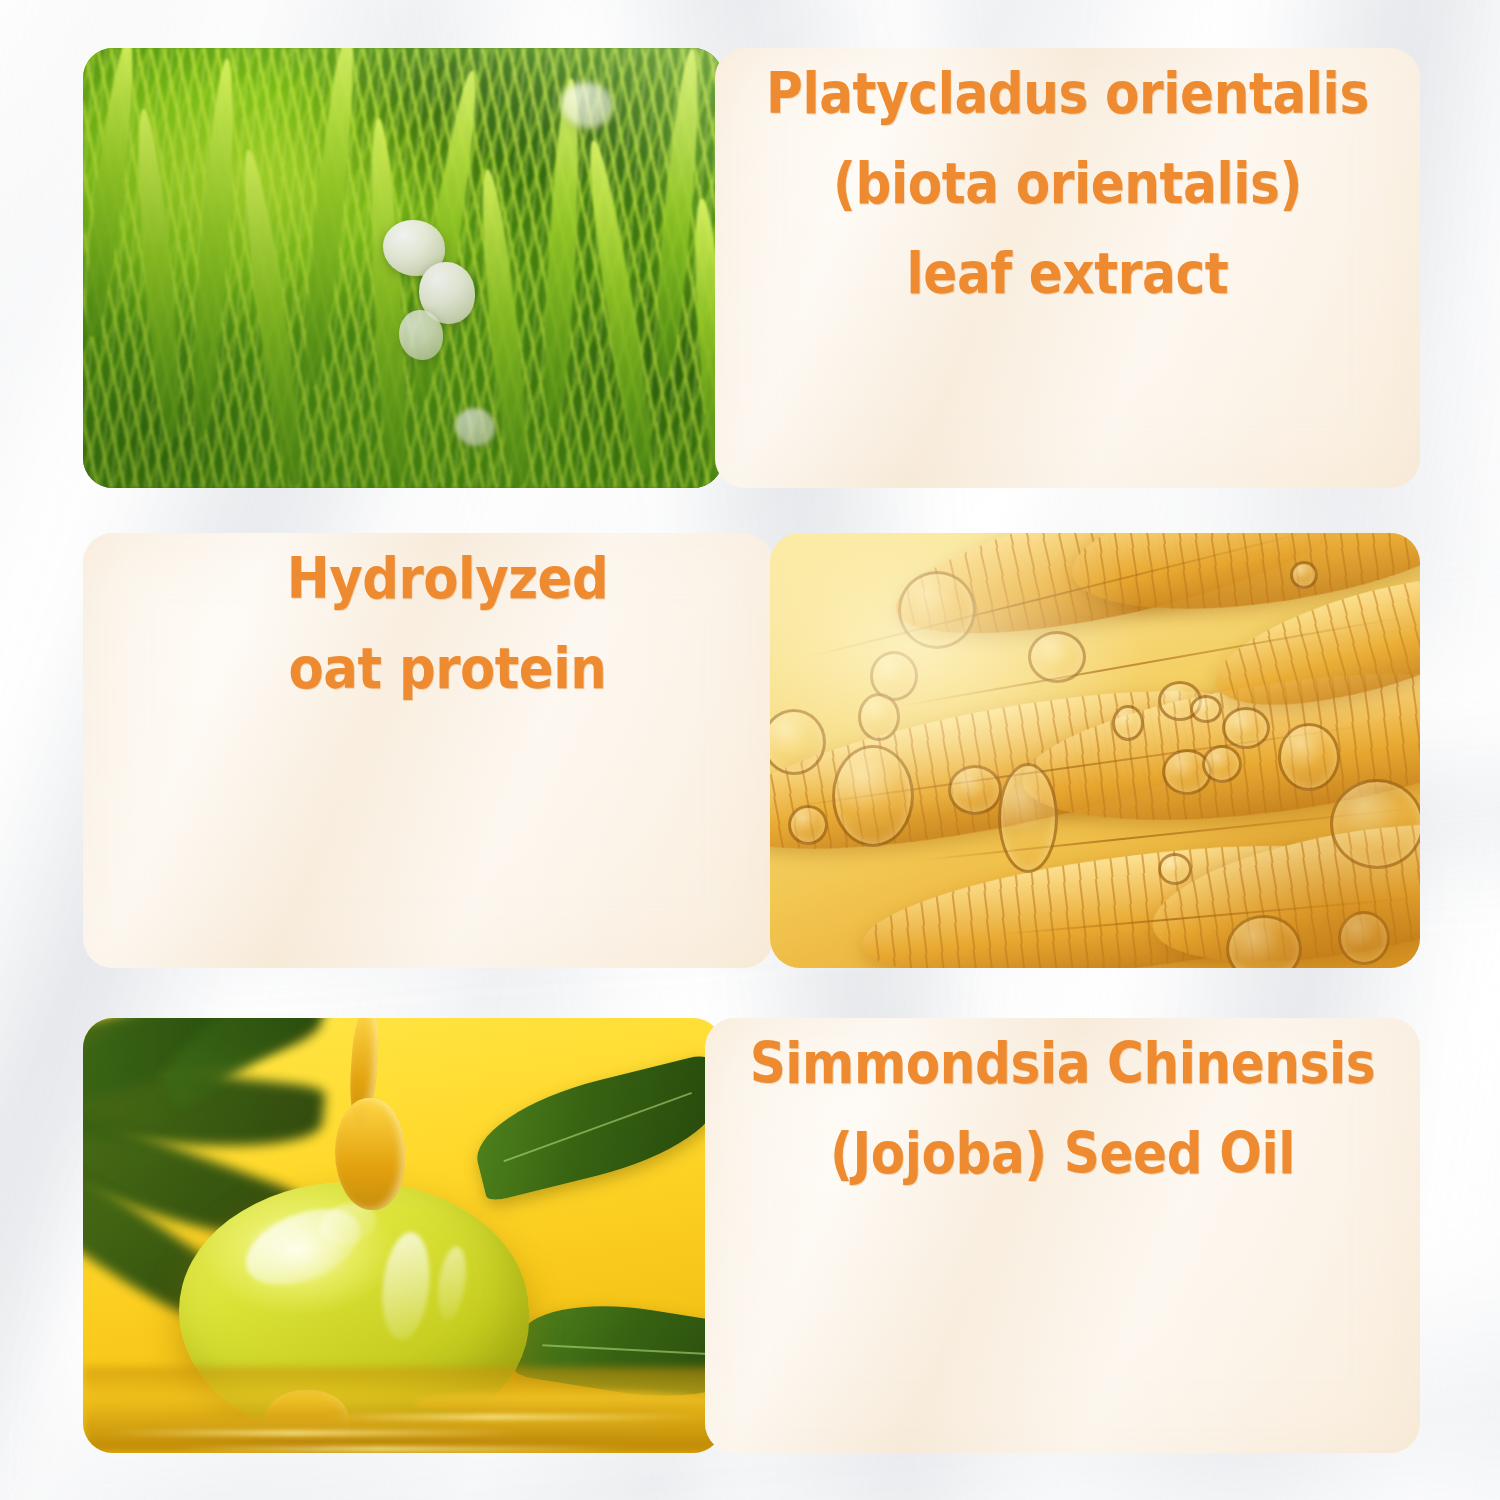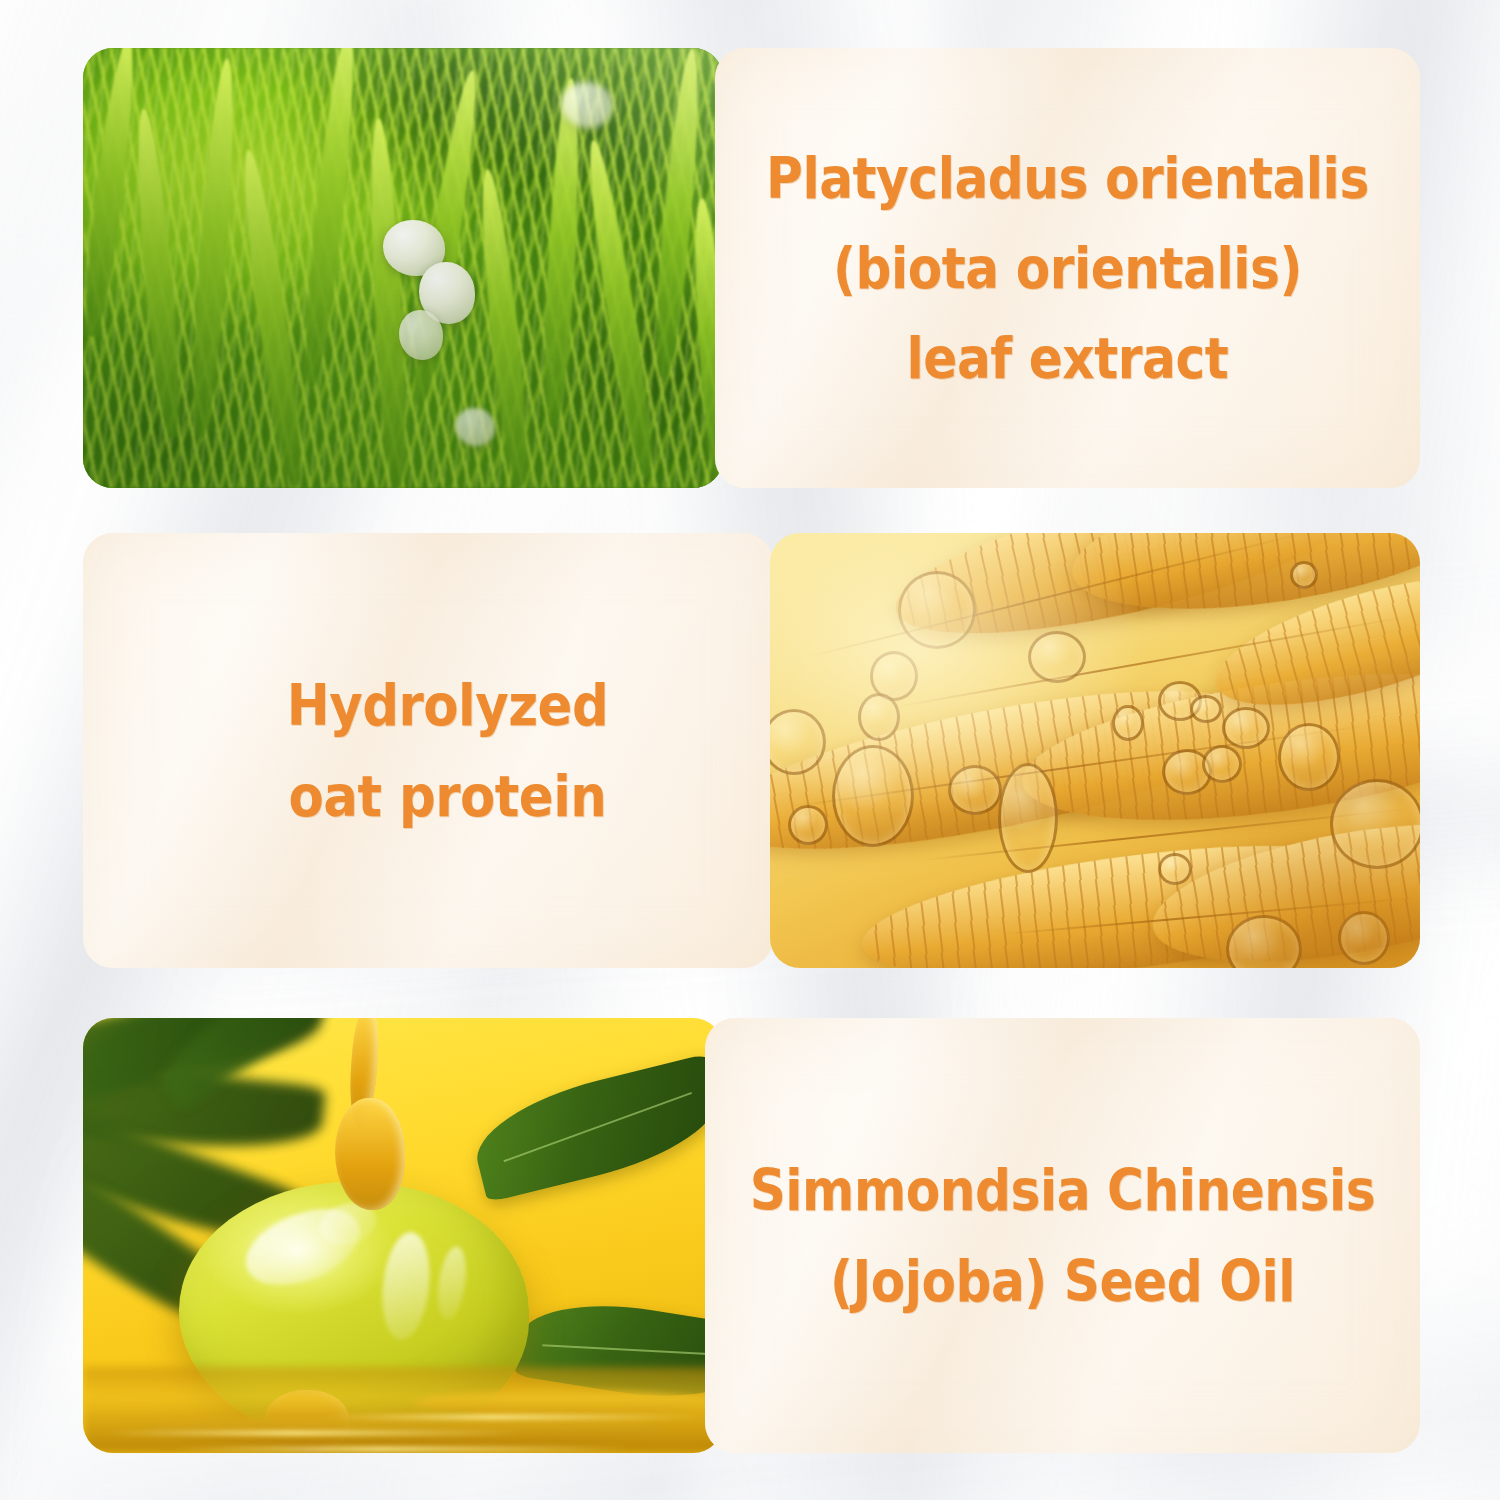--- a/index.html
+++ b/index.html
@@ -60,21 +60,21 @@
 
   
   .row { position: absolute; }
   .card {
     position: absolute;
     border-radius: 30px;
     overflow: hidden;
   }
   .text-card {
     display: flex;
-    align-items: center;
+    align-items: flex-start;
     justify-content: center;
     background:
       radial-gradient(130% 150% at 18% 22%, #fdf6ec 0%, #fbf1e3 45%, #faeedd 72%, #f9ecd9 100%);
     box-shadow: inset 0 0 60px rgba(246,228,205,.5);
   }
   .text-card::after {
     content: "";
     position: absolute; inset: 0;
     background: linear-gradient(112deg, rgba(255,255,255,.0) 0%, rgba(255,255,255,.5) 22%, rgba(243,228,208,.35) 42%, rgba(255,255,255,.45) 62%, rgba(255,255,255,0) 100%);
     pointer-events: none;

